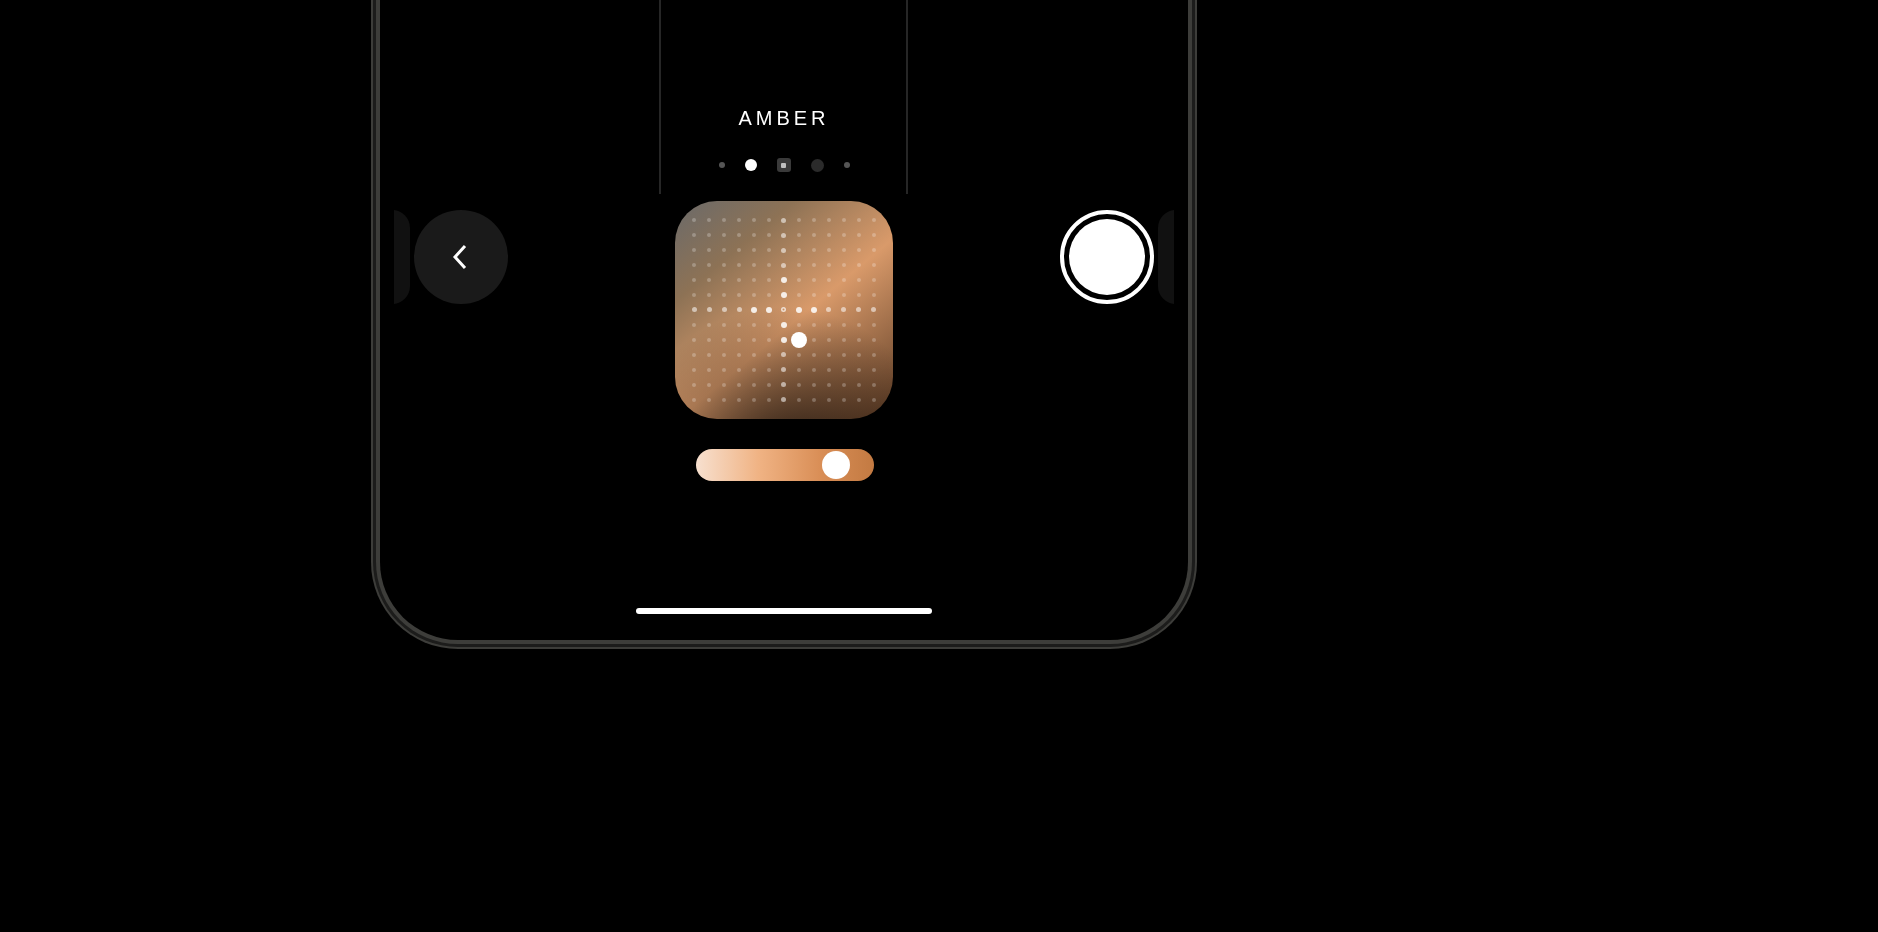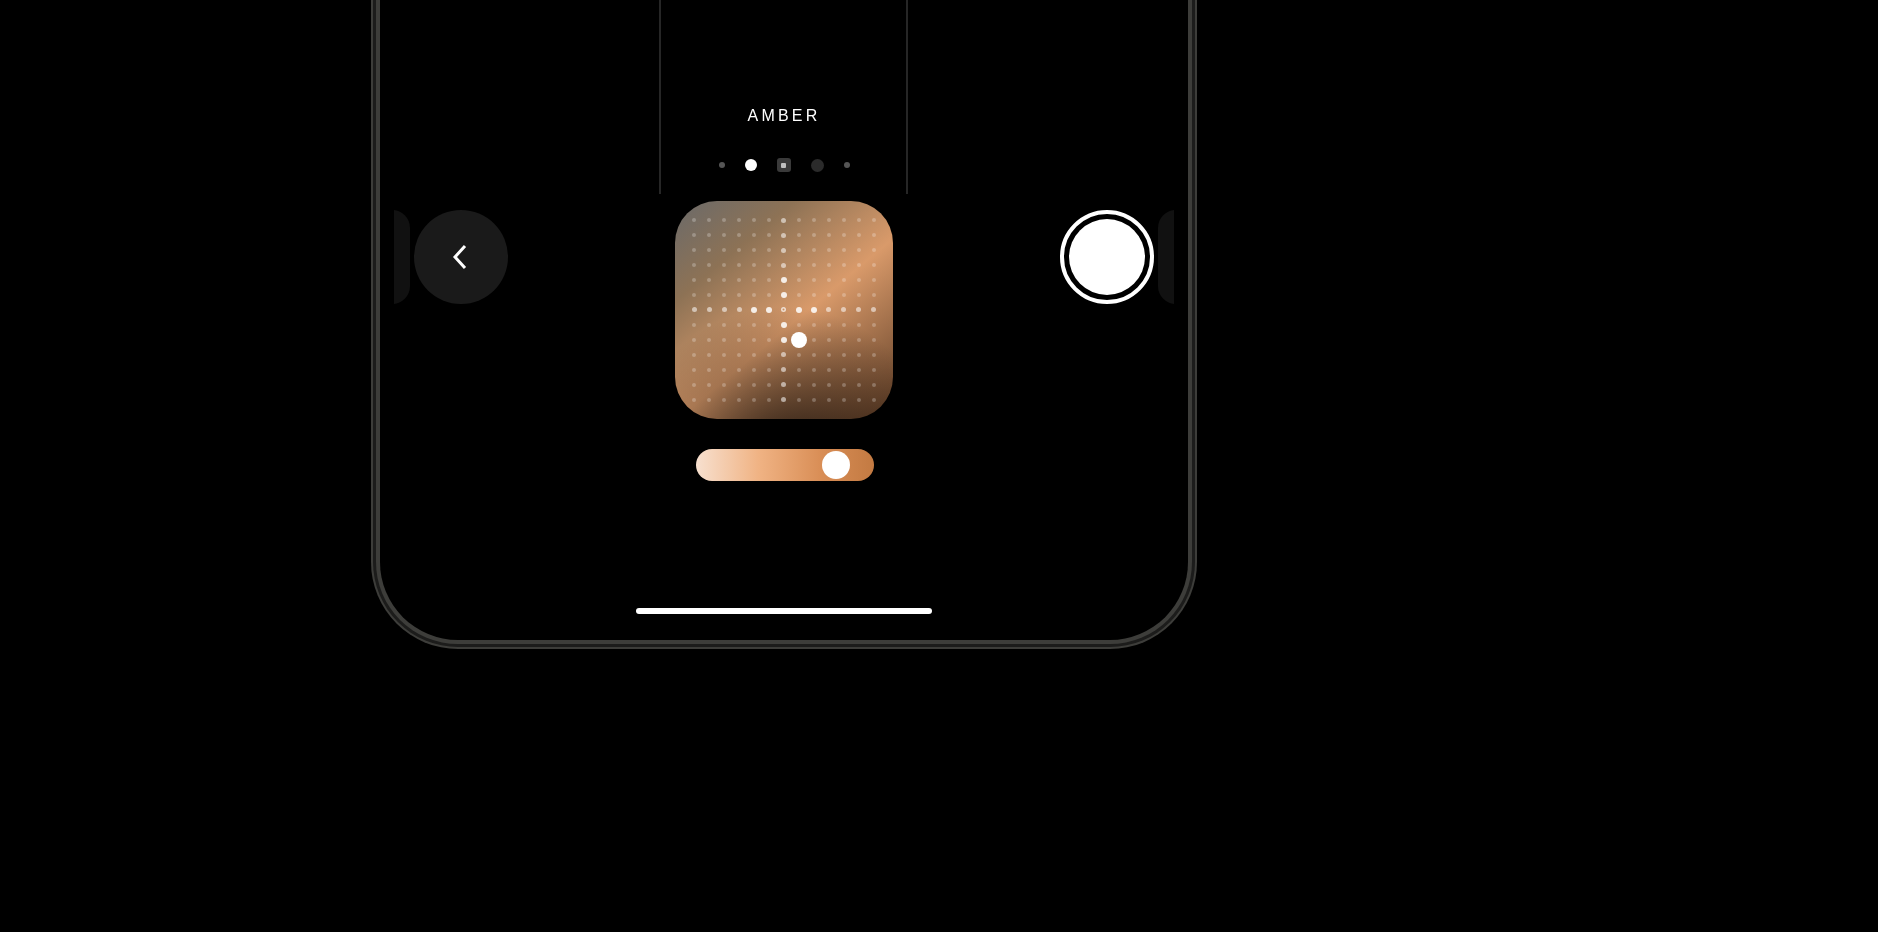--- a/index.html
+++ b/index.html
@@ -51,21 +51,21 @@
   .divL { left: 265px; }
   .divR { left: 512px; }
 
   .caption {
     position: absolute;
     top: 333px;
     left: 0;
     width: 100%;
     text-align: center;
     color: #fff;
-    font-size: 16px;
+    font-size: 20px;
     font-weight: 500;
     letter-spacing: 0.20em;
   }
 
   .indicators {
     position: absolute;
     top: 384px;
     left: 0;
     width: 100%;
     display: flex;

